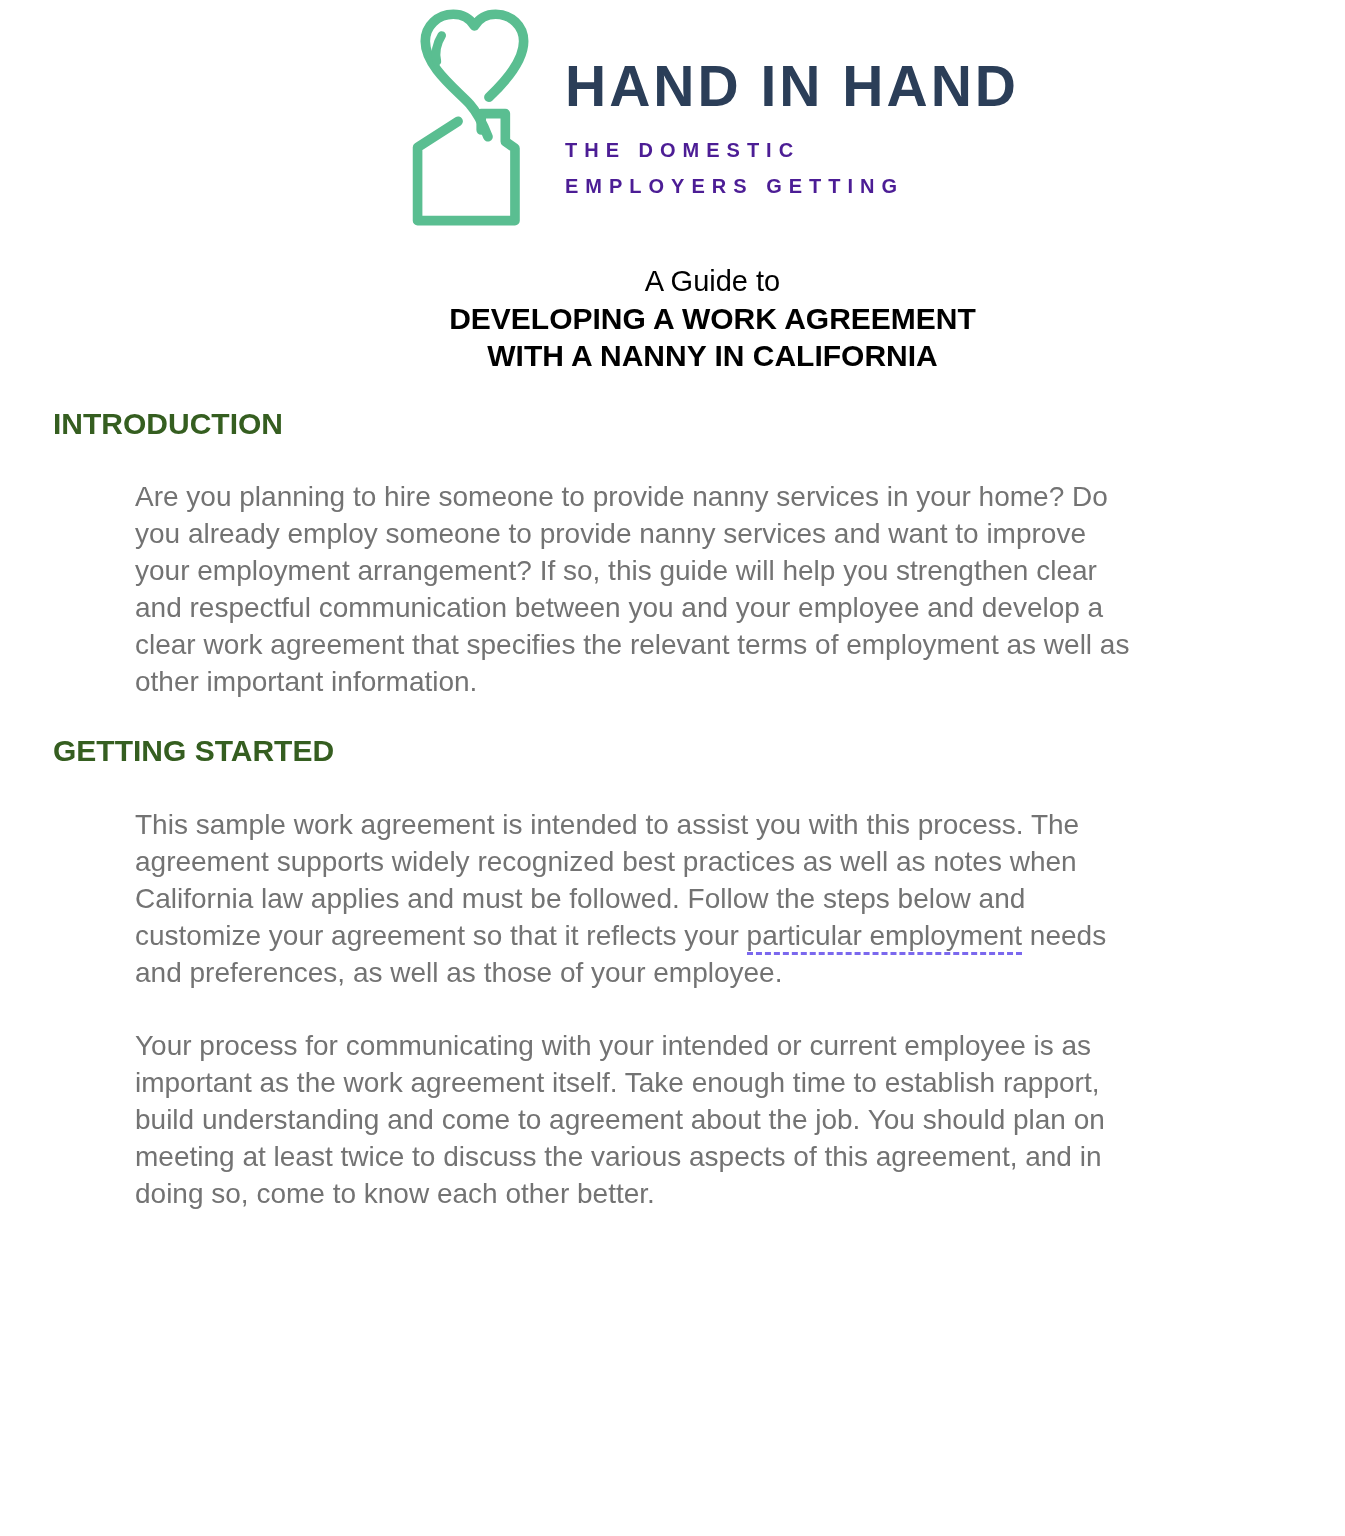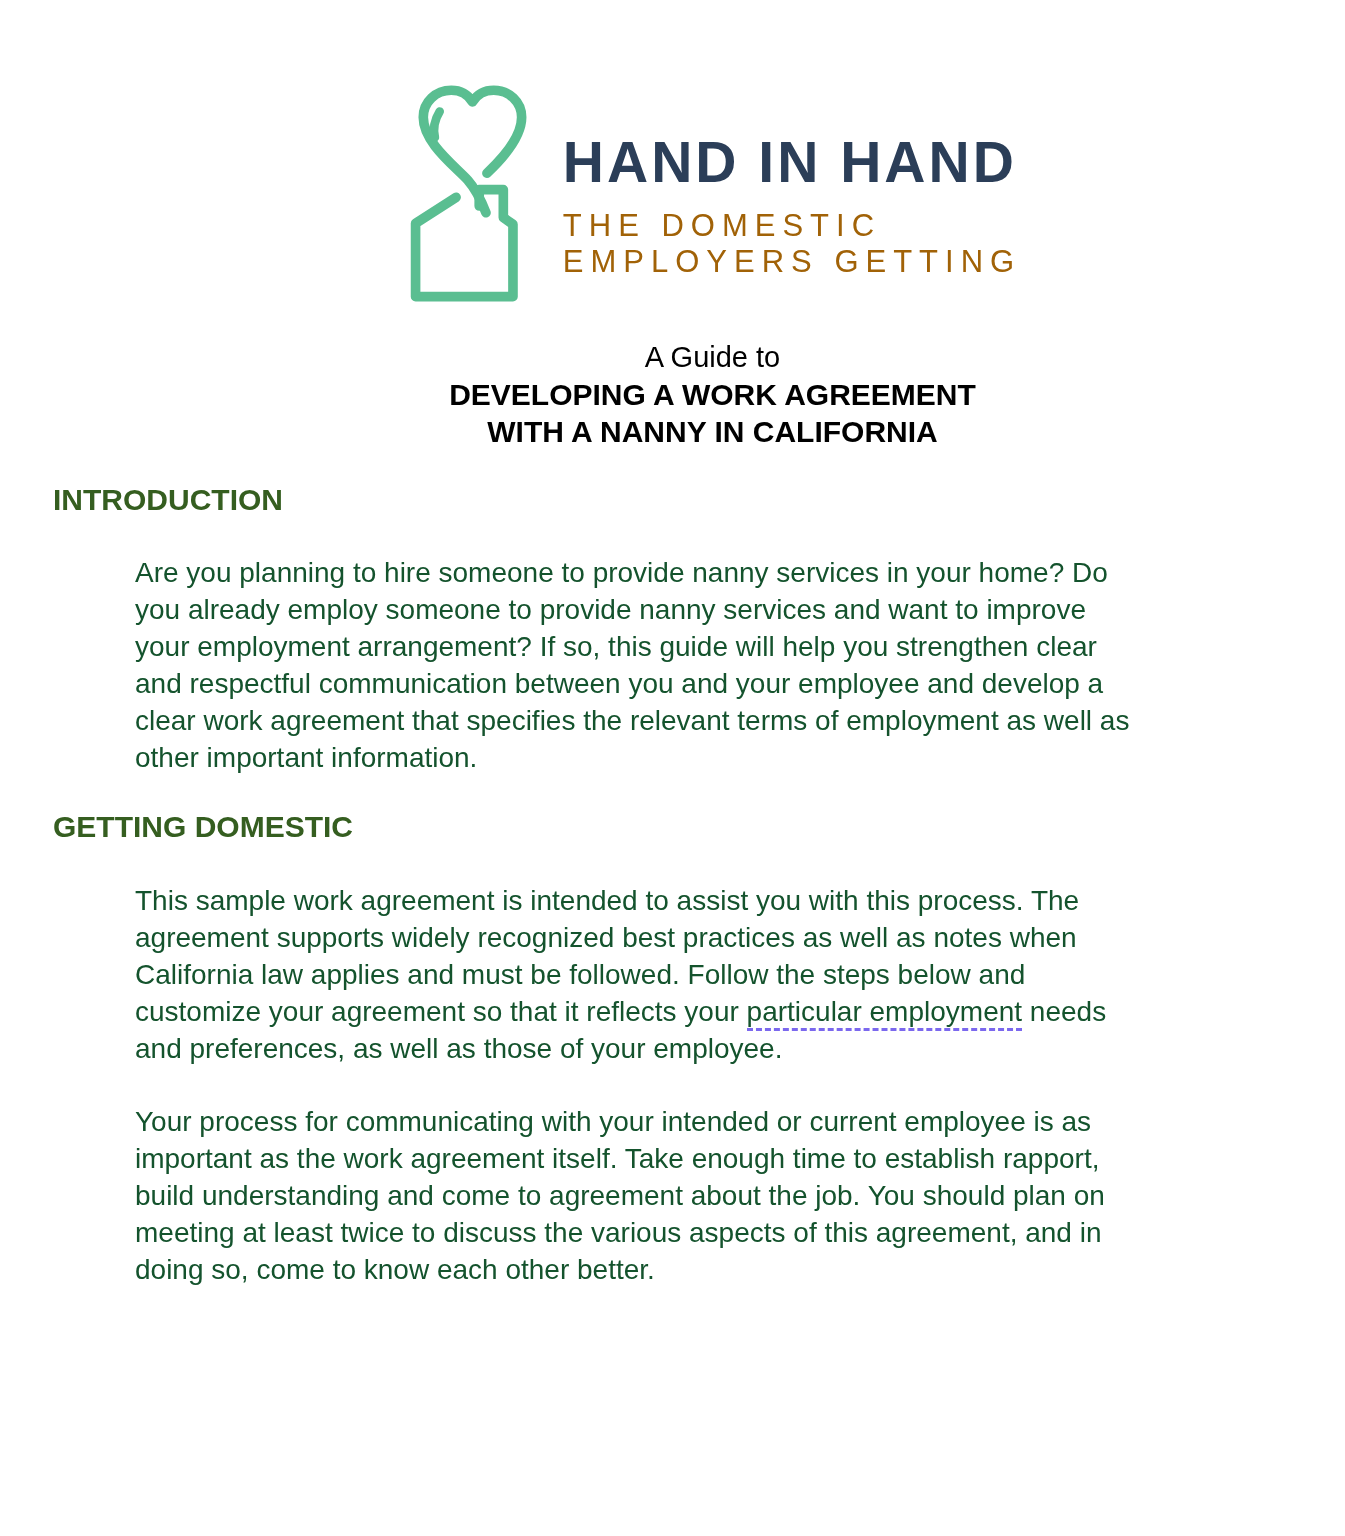--- a/index.html
+++ b/index.html
@@ -7,42 +7,42 @@
     margin: 0; padding: 0;
     width: 1345px; height: 1536px;
     background: #ffffff;
     font-family: "Liberation Sans", sans-serif;
     color: #000000;
     overflow: hidden;
   }
   .page { width: 1345px; height: 1536px; background: #ffffff; }
 
   
-  .header { padding-top: 76px; }
+  .header { }
   .logo-row {
     display: flex;
     justify-content: center;
     position: relative;
     left: 40px;
     gap: 24px;
   }
   .logo-icon svg { width: 135px; height: 233px; display: block; }
   .wordmark { margin-top: 58px; text-align: left; }
   .brand-name {
     font-size: 57px;
     font-weight: bold;
     color: #2b3e58;
     letter-spacing: 3px;
     line-height: 1;
     white-space: pre;
   }
   .brand-sub {
-    font-size: 31px;
-    font-weight: normal;
-    color: #a16207;
+    font-size: 20px;
+    font-weight: bold;
+    color: #4c1d95;
     letter-spacing: 7px;
     line-height: 36px;
     white-space: pre;
   }
   .brand-sub.first { margin-top: 17px; }
 
   
   .doc-title {
     text-align: center;
     position: relative;
@@ -62,21 +62,21 @@
     line-height: 37px;
     margin: 0;
   }
   .section-heading.intro { margin-top: 31px; }
   .section-heading.getting-started { margin-top: 32px; }
   .para {
     margin: 36px 0 0 82px;
     font-size: 28px;
     line-height: 37px;
     white-space: pre;
-    color: #14532d;
+    color: #737373;
   }
   .para.follow { margin-top: 37px; }
   .dashed-underline {
     border-bottom: 3px dashed #7b68ee;
     padding-bottom: 1px;
   }
 </style>
 </head>
 <body>
 
@@ -120,21 +120,21 @@
   <main>
 
     <h2 class="section-heading intro">INTRODUCTION</h2>
     <p class="para">Are you planning to hire someone to provide nanny services in your home? Do
 you already employ someone to provide nanny services and want to improve
 your employment arrangement? If so, this guide will help you strengthen clear
 and respectful communication between you and your employee and develop a
 clear work agreement that specifies the relevant terms of employment as well as
 other important information.</p>
 
-    <h2 class="section-heading getting-started">GETTING DOMESTIC</h2>
+    <h2 class="section-heading getting-started">GETTING STARTED</h2>
     <p class="para follow"><span>This sample work agreement is intended to assist you with this process. The
 agreement supports widely recognized best practices as well as notes when
 California law applies and must be followed. Follow the steps below and
 customize your agreement so that it reflects your </span><span class="dashed-underline">particular employment</span><span> needs
 and preferences, as well as those of your employee.</span></p>
 
     <p class="para">Your process for communicating with your intended or current employee is as
 important as the work agreement itself. Take enough time to establish rapport,
 build understanding and come to agreement about the job. You should plan on
 meeting at least twice to discuss the various aspects of this agreement, and in

